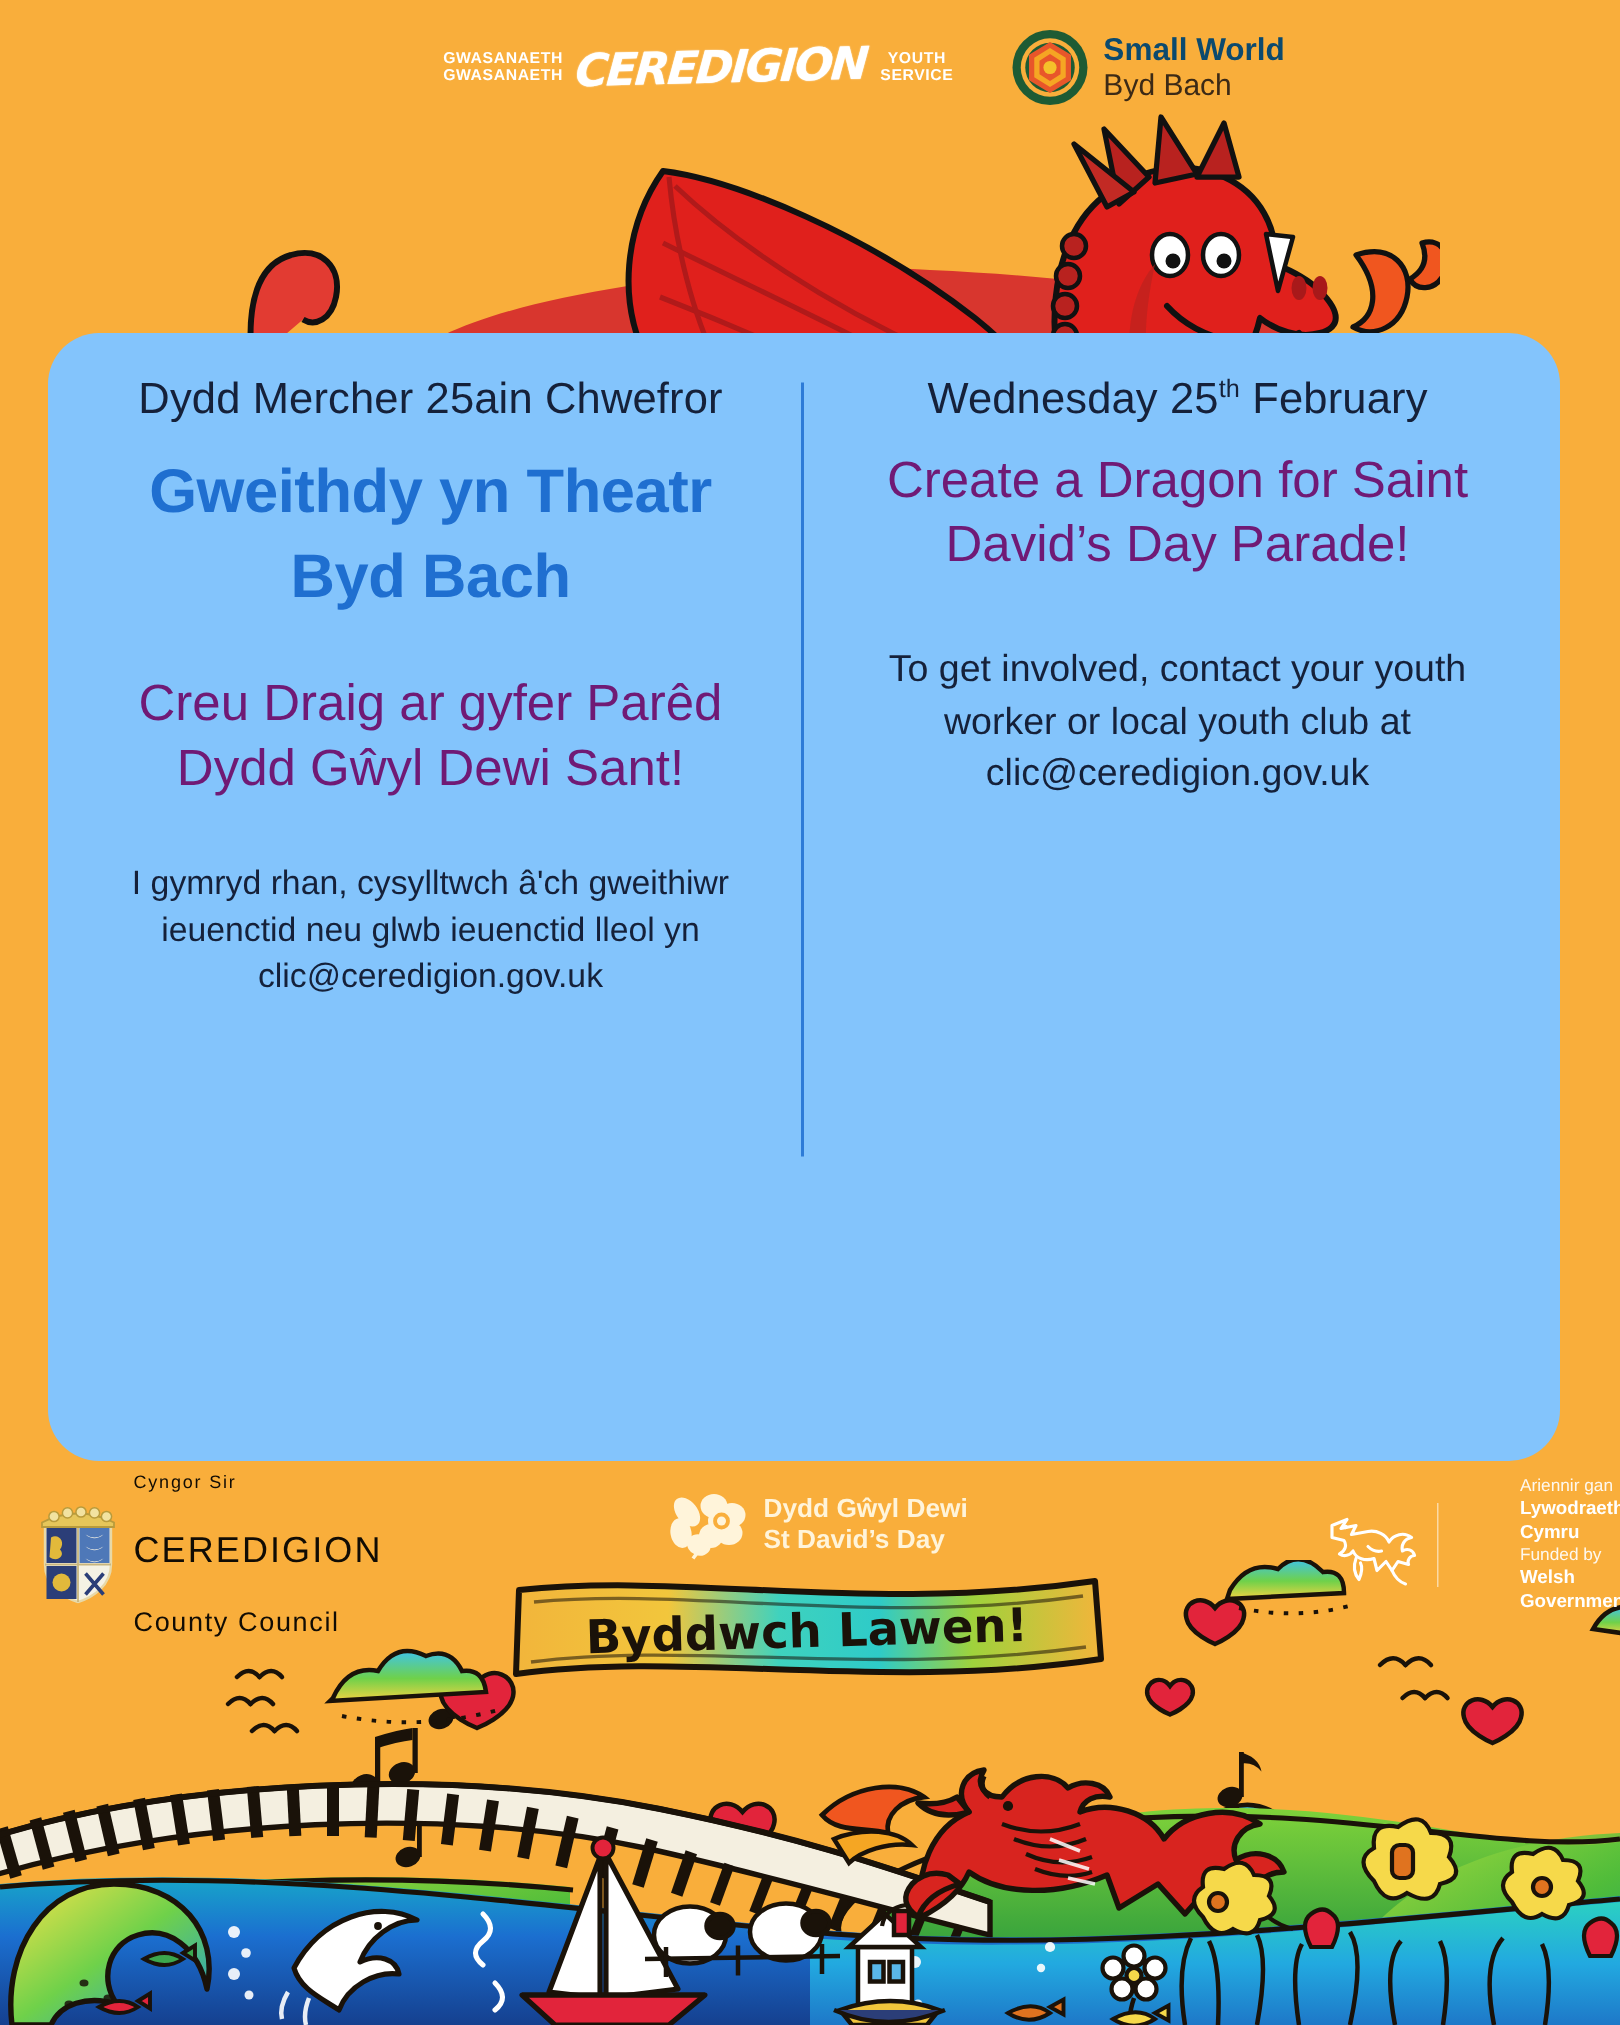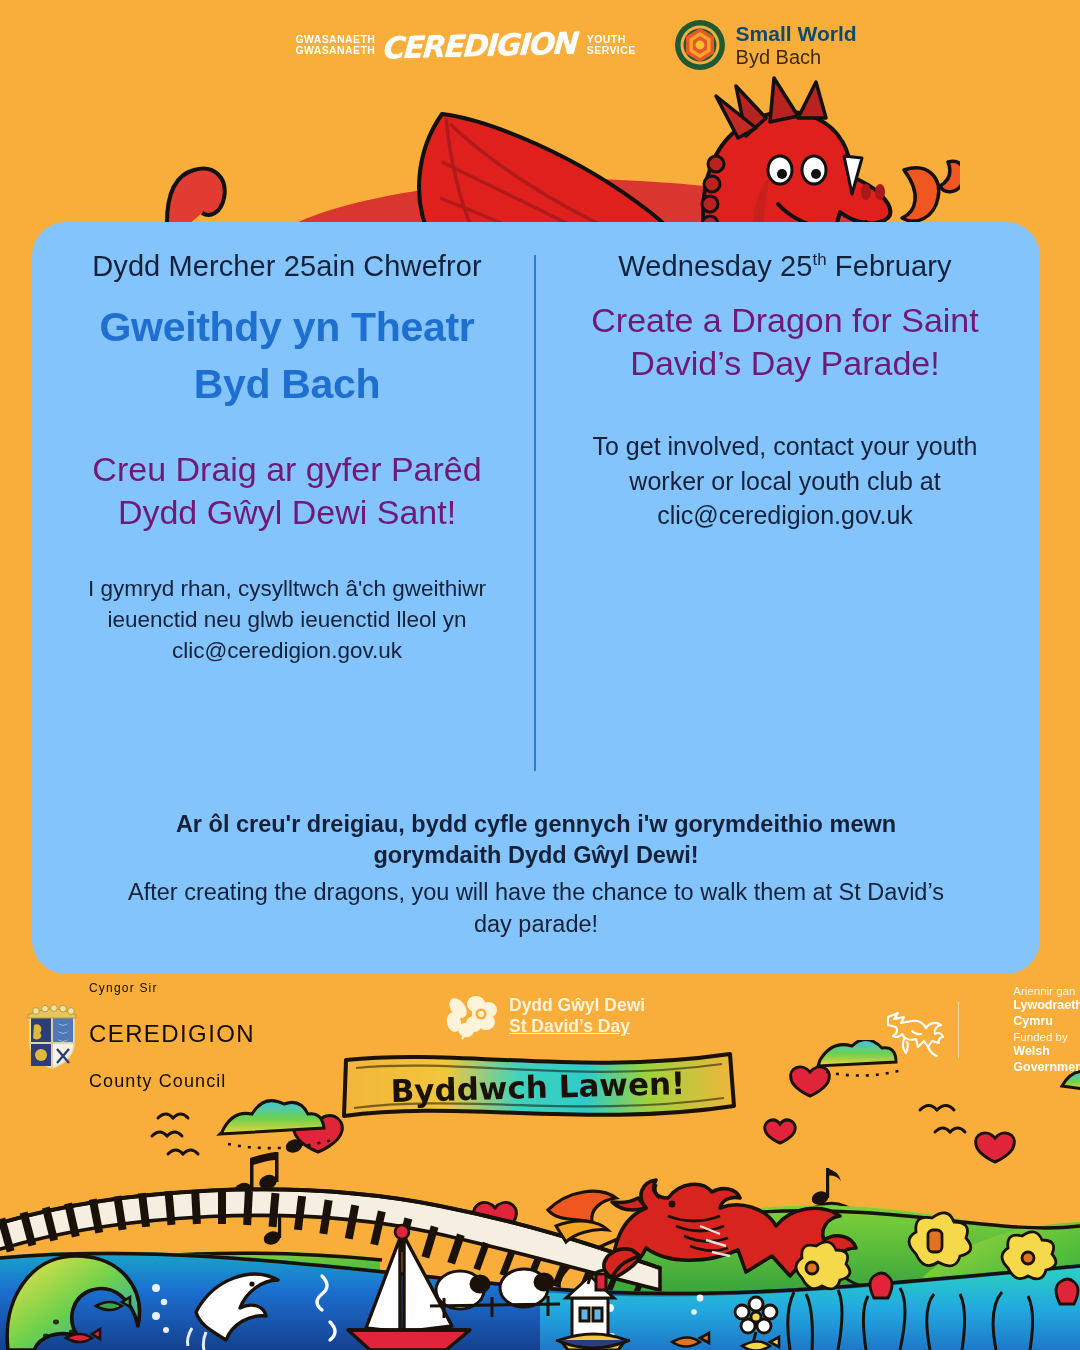--- a/index.html
+++ b/index.html
@@ -24,21 +24,21 @@
   .cy-stack{display:flex;flex-direction:column;line-height:1.02;
     font-size:10.5px;font-weight:bold;letter-spacing:.4px;text-align:right;}
   .cy-word{
     font-family:"DejaVu Sans", sans-serif;
     font-size:30px;font-weight:bold;font-style:italic;
     letter-spacing:-1.5px;color:#fff;
     transform:skewX(-6deg) rotate(-1.5deg);
     text-shadow:0 0 1px #fff;
   }
   .cy-stack-r{display:flex;flex-direction:column;line-height:1.02;
-    font-size:10.5px;font-weight:bold;letter-spacing:.4px;text-align:left;}
+    font-size:10.5px;font-weight:bold;letter-spacing:.4px;text-align:left;align-items:center;}
 
   .smallworld{display:flex;align-items:center;gap:10px;}
   .sw-mark{width:52px;height:52px;flex:0 0 52px;}
   .sw-text{display:flex;flex-direction:column;line-height:1.12;}
   .sw-l1{font-size:21px;font-weight:bold;color:#0c4a6e;}
   .sw-l2{font-size:20px;color:#3C2A16;}
 
   
   .dragon-top{position:absolute;top:52px;left:150px;width:810px;height:190px;z-index:20;}
 
@@ -90,21 +90,21 @@
   .crest{width:56px;height:66px;flex:0 0 56px;}
   .ccc-text{display:flex;flex-direction:column;line-height:1.05;color:#000000;opacity:.93;gap:26px;}
   .ccc-1{font-size:12px;letter-spacing:1.2px;}
   .ccc-2{font-size:24px;letter-spacing:1.4px;}
   .ccc-3{font-size:18px;letter-spacing:1.1px;}
 
   .fl-stdavid{left:444px;top:10px;gap:9px;}
   .daffodil{width:56px;height:48px;flex:0 0 56px;}
   .sd-text{display:flex;flex-direction:column;line-height:1.18;color:#FFF4DA;}
   .sd-1{font-size:17.5px;font-weight:bold;}
-  .sd-2{font-size:17.5px;font-weight:bold;text-decoration:underline;}
+  .sd-2{font-size:17.5px;font-weight:bold;}
 
   .fl-wg{left:884px;top:2px;gap:10px;}
   .wdragon{width:64px;height:58px;flex:0 0 64px;}
   .wg-rule{width:2px;height:56px;background:#FFFFFF;opacity:.55;}
   .wg-text{display:flex;flex-direction:column;line-height:1.25;color:#FFFFFF;margin-left:44px;}
   .wg-s{font-size:11.5px;opacity:.92;}
   .wg-b{font-size:12.5px;font-weight:bold;}
 
   
   .illus{position:absolute;left:0;bottom:0;width:1080px;height:310px;z-index:10;}
@@ -210,24 +210,20 @@
         <p class="contact">I gymryd rhan, cysylltwch â'ch gweithiwr ieuenctid neu glwb ieuenctid lleol yn clic@ceredigion.gov.uk</p>
       </div>
 
       <div class="col col-right">
         <p class="date"><span>Wednesday 25</span><sup>th</sup><span> February</span></p>
         <p class="subtitle">Create a Dragon for Saint David’s Day Parade!</p>
         <p class="contact">To get involved, contact your youth worker or local youth club at clic@ceredigion.gov.uk</p>
       </div>
     </div>
 
-    <div class="footnote">
-      <p class="fn-cy">Ar ôl creu'r dreigiau, bydd cyfle gennych i'w gorymdeithio mewn gorymdaith Dydd Gŵyl Dewi!</p>
-      <p class="fn-en">After creating the dragons, you will have the chance to walk them at St David’s day parade!</p>
-    </div>
   </div>
 
   <div class="footer-logos">
 
     <div class="fl fl-ccc">
       <svg class="crest" viewBox="0 0 56 66">
         <path d="M6 14 L50 14 L50 40 C50 54 38 62 28 65 C18 62 6 54 6 40 Z" fill="#F5F2E4" stroke="#E8D9A8" stroke-width="1.6"></path>
         <path d="M28 14 L28 65" stroke="#C9B67E" stroke-width="1.2"></path>
         <path d="M6 40 L50 40" stroke="#C9B67E" stroke-width="1.2"></path>
         <rect x="7" y="15" width="20" height="24" fill="#2B3E78"></rect>

